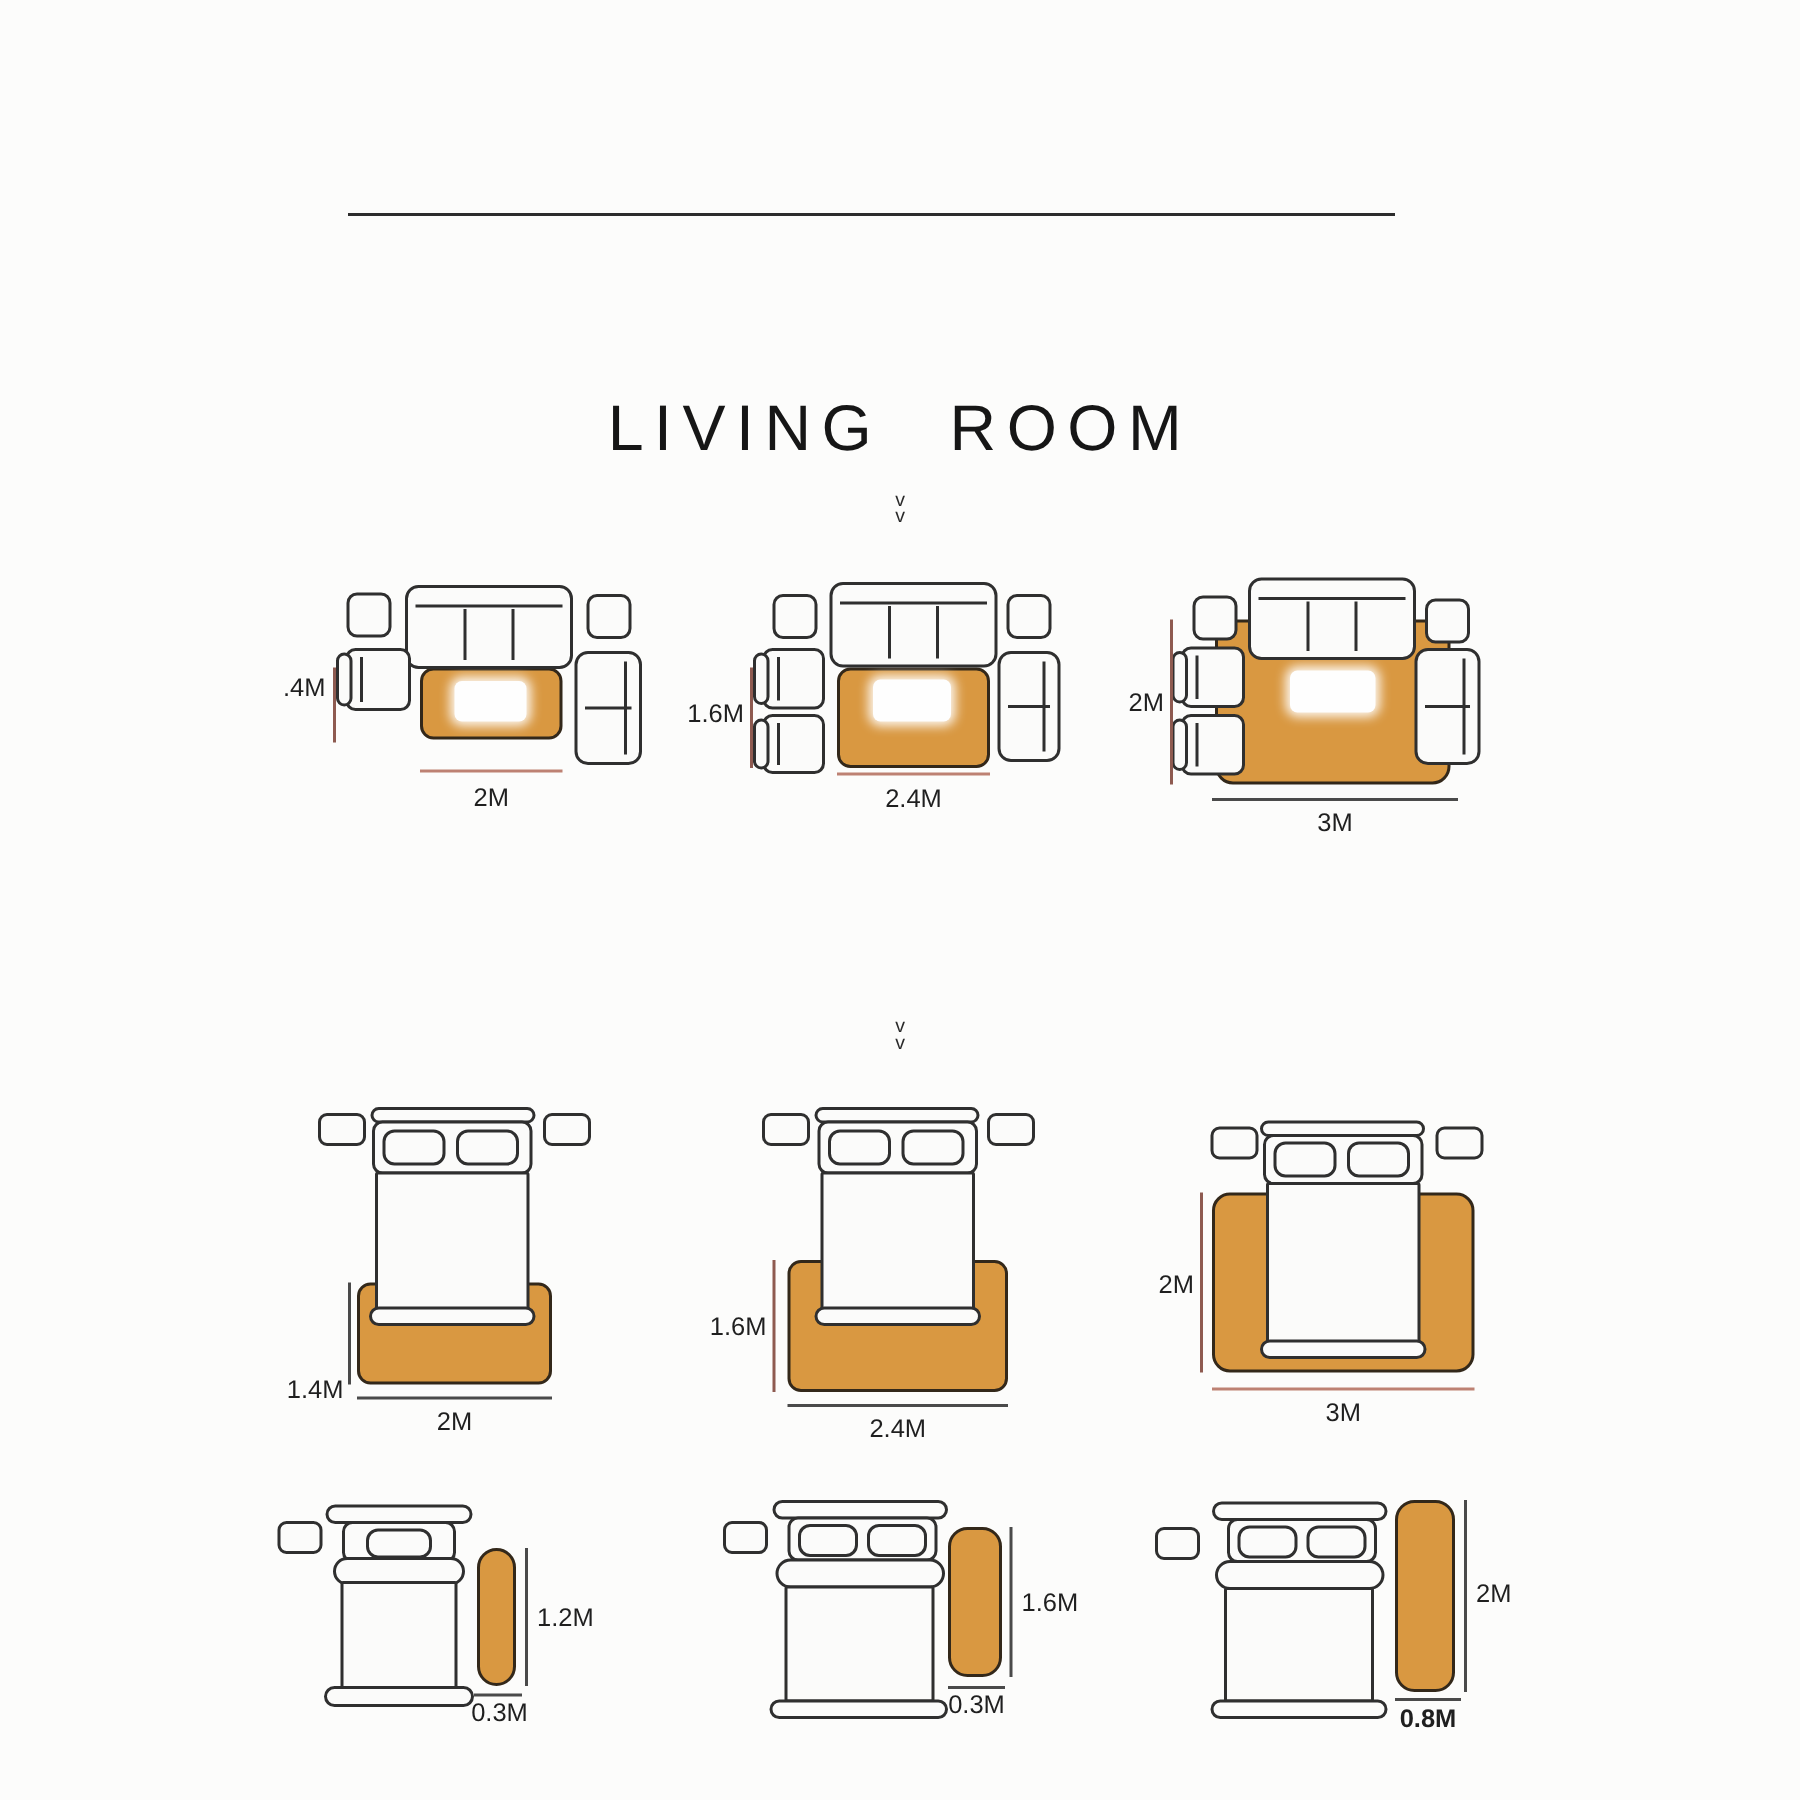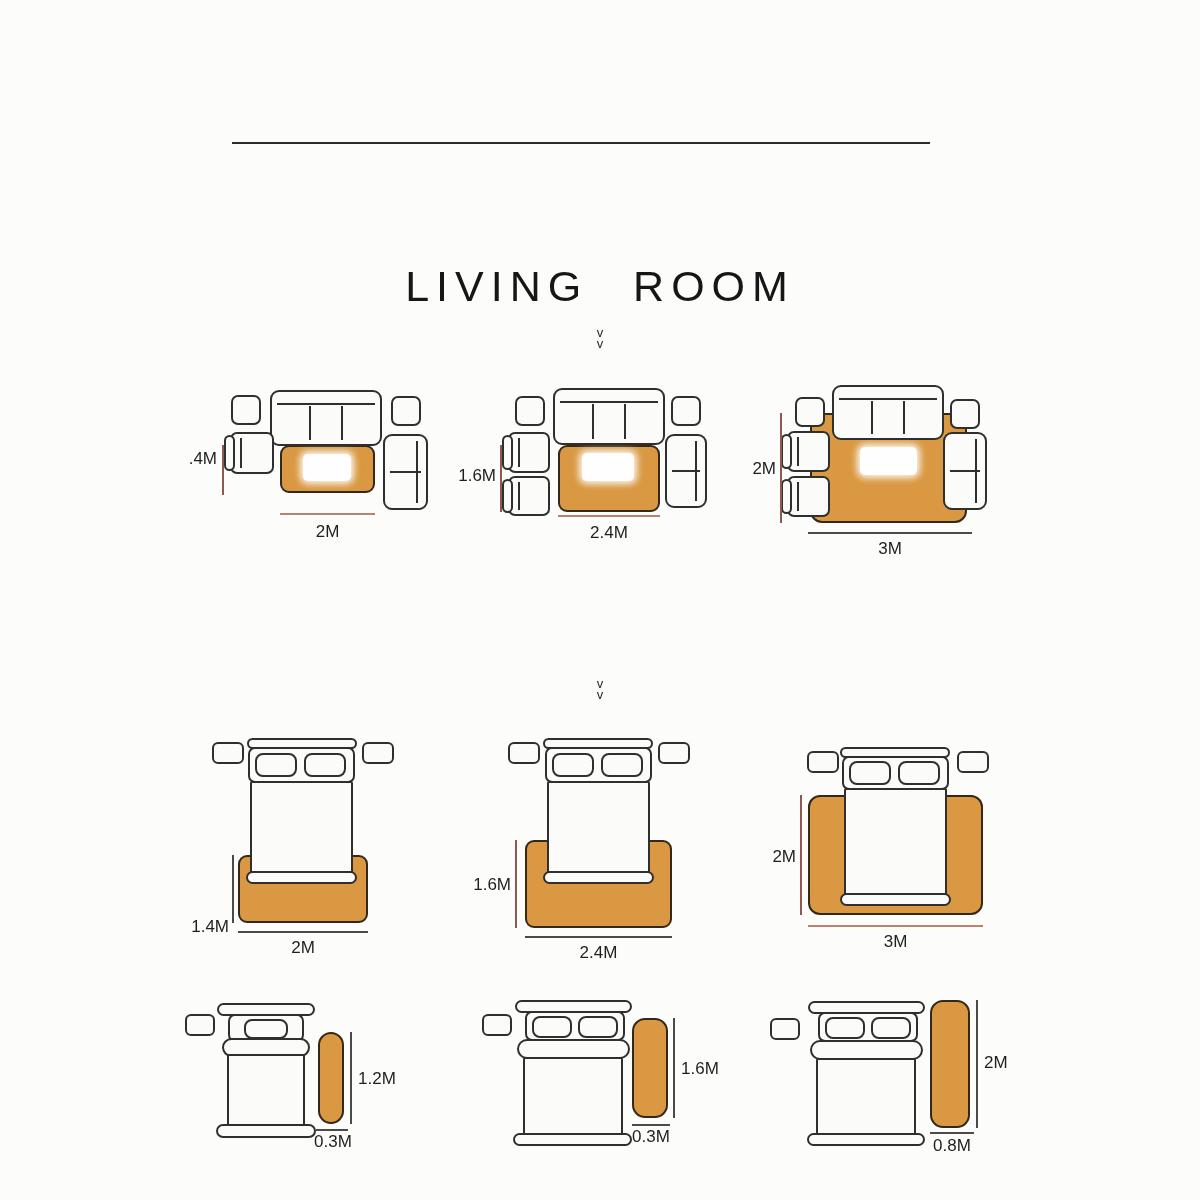--- a/index.html
+++ b/index.html
@@ -217,16 +217,16 @@
     <div class="f pframe" style="left:48px;top:22px;width:100px;height:30px;"></div>
     <div class="f pillow" style="left:55px;top:27px;width:40px;height:22px;"></div>
     <div class="f pillow" style="left:101px;top:27px;width:40px;height:22px;"></div>
     <div class="f bolster" style="left:40px;top:50px;width:113px;height:20px;"></div>
     <div class="f bbody" style="left:46px;top:68px;width:100px;height:77px;"></div>
     <div class="f fboard" style="left:37px;top:143px;width:118px;height:13px;"></div>
     <div class="runner" style="left:160px;top:10px;width:40px;height:128px;"></div>
     <div class="dim-v c-dark" style="left:206px;top:10px;height:128px;"></div>
     <div class="dlabel" style="left:214px;top:64px;">2M</div>
     <div class="dim-h c-dark" style="left:160px;top:142px;width:44px;"></div>
-    <div class="dlabel ta-c" style="left:156px;top:147px;width:52px;">0.8M</div>
+    <div class="dlabel ta-c" style="left:156px;top:147px;width:52px;font-weight:bold;">0.8M</div>
   </div>
 
 </div>
 
 </body></html>

